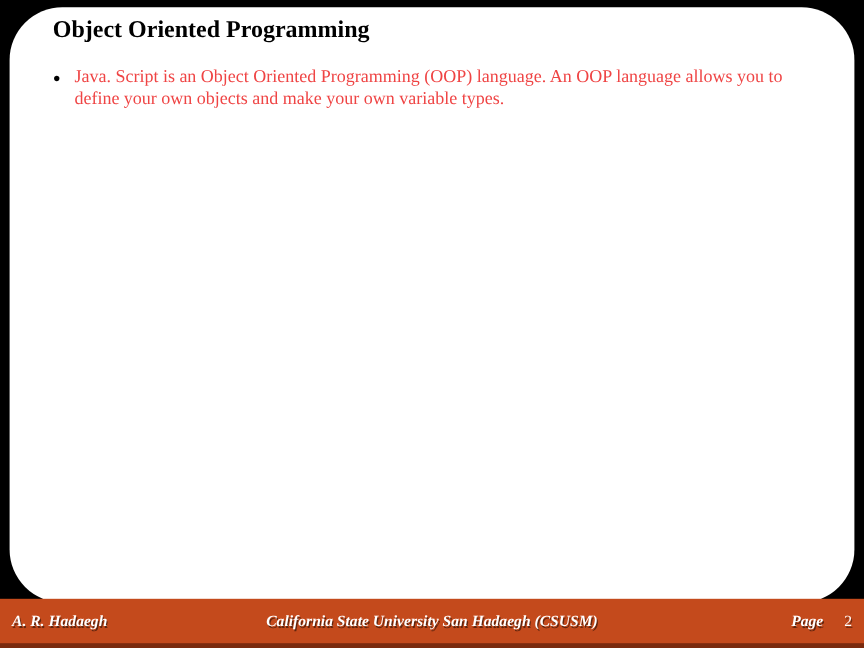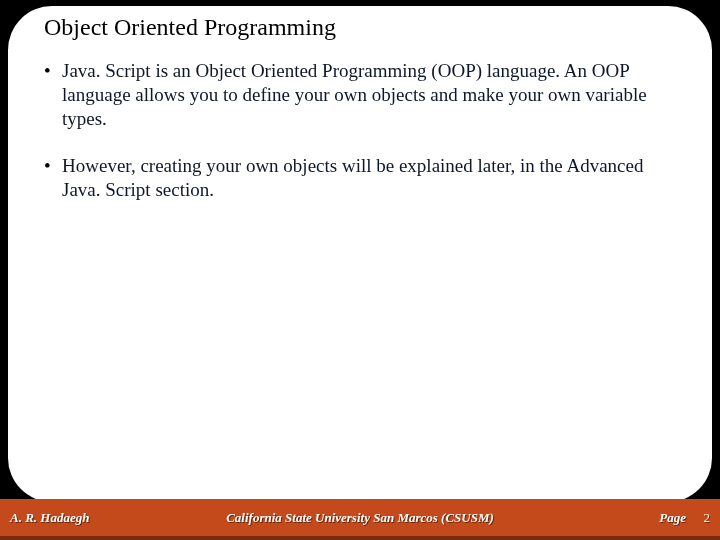--- a/index.html
+++ b/index.html
@@ -15,34 +15,34 @@
     position: absolute;
     top: 6px;
     left: 8px;
     right: 8px;
     bottom: 38px;
     background: #fff;
     border-radius: 44px;
     padding: 8px 28px 20px 34px;
   }
   .title {
-    font-size: 24px;
-    font-weight: normal;
+    font-size: 20px;
+    font-weight: bold;
     color: #000;
     margin-bottom: 18px;
     padding-left: 2px;
   }
   .bullets {
     list-style: none;
   }
   .bullets li {
     position: relative;
-    font-size: 19px;
+    font-size: 15px;
     line-height: 1.25;
-    color: #0f172a;
+    color: #ef4444;
     padding-left: 20px;
     margin-bottom: 24px;
   }
   .bullets li::before {
     content: "•";
     position: absolute;
     left: 2px;
     top: 0;
     font-size: 19px;
     color: #000;
@@ -96,24 +96,23 @@
     text-shadow: 1px 1px 0 rgba(0,0,0,0.4);
   }
 </style>
 </head>
 <body>
 
 <div class="slide-card">
   <h1 class="title">Object Oriented Programming</h1>
   <ul class="bullets">
     <li>Java. Script is an Object Oriented Programming (OOP) language. An OOP language allows you to define your own objects and make your own variable types.</li>
-    <li>However, creating your own objects will be explained later, in the Advanced Java. Script section.</li>
   </ul>
 </div>
 
 <div class="footer">
   <div class="footer-orange">
     <span class="footer-author">A. R. Hadaegh</span>
-    <span class="footer-center">California State University San Marcos (CSUSM)</span>
+    <span class="footer-center">California State University San Hadaegh (CSUSM)</span>
     <span class="footer-page-label">Page</span>
     <span class="footer-page-num">2</span>
   </div>
 </div>
 
 </body></html>

